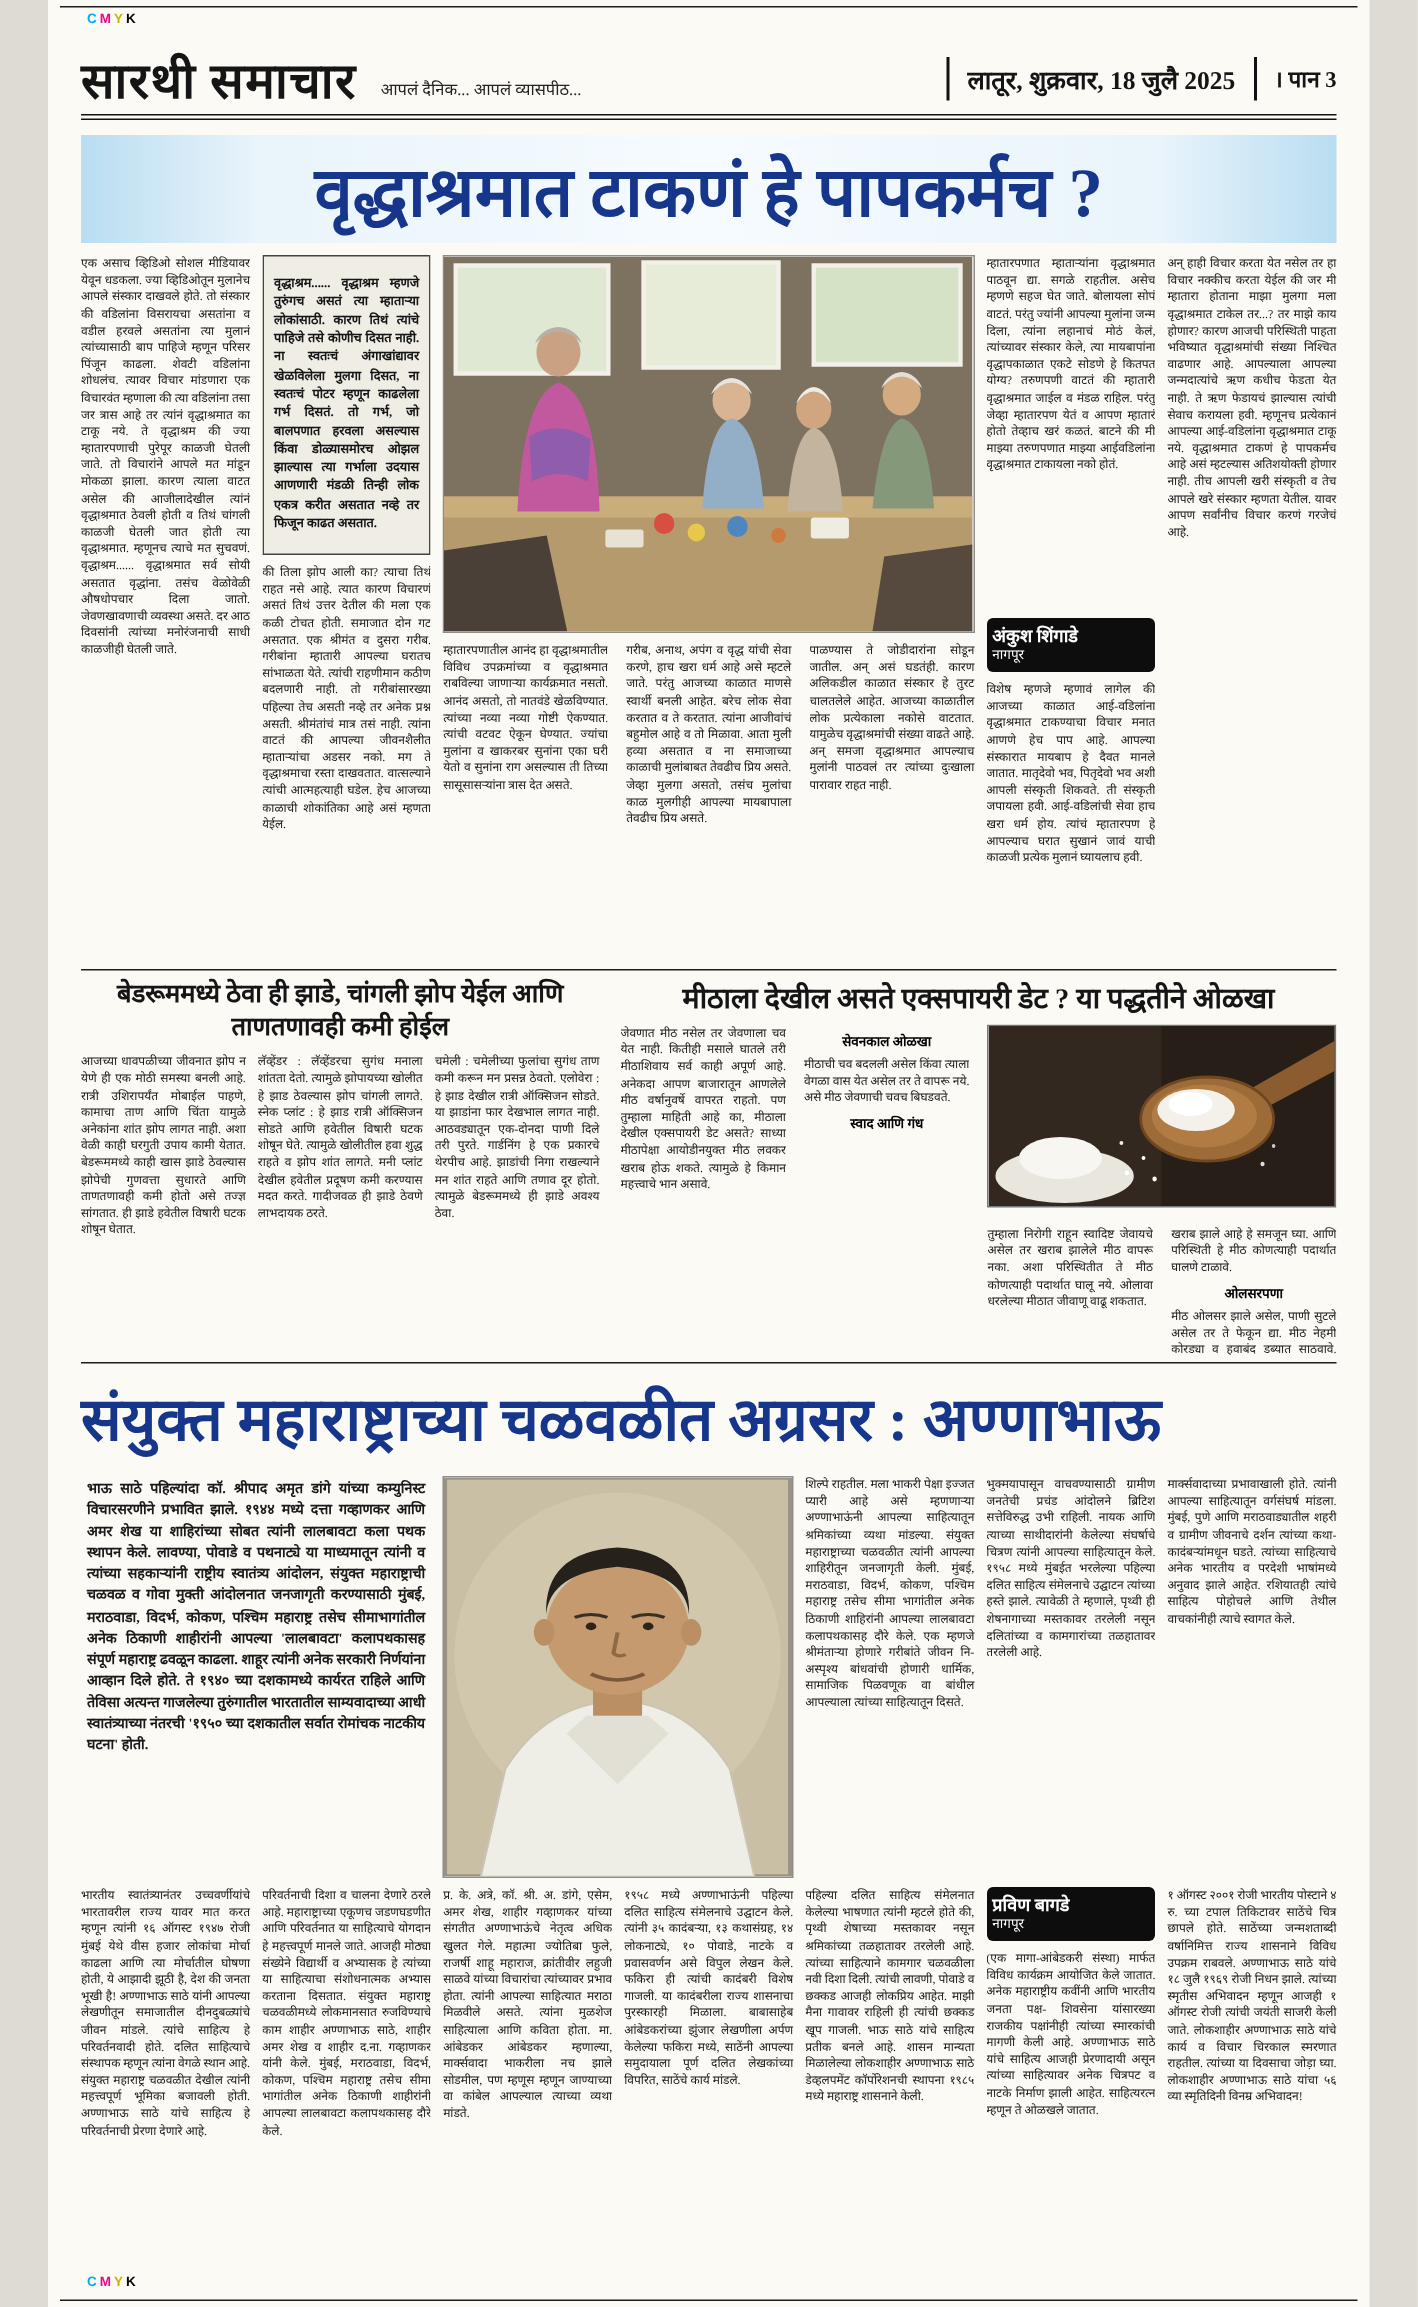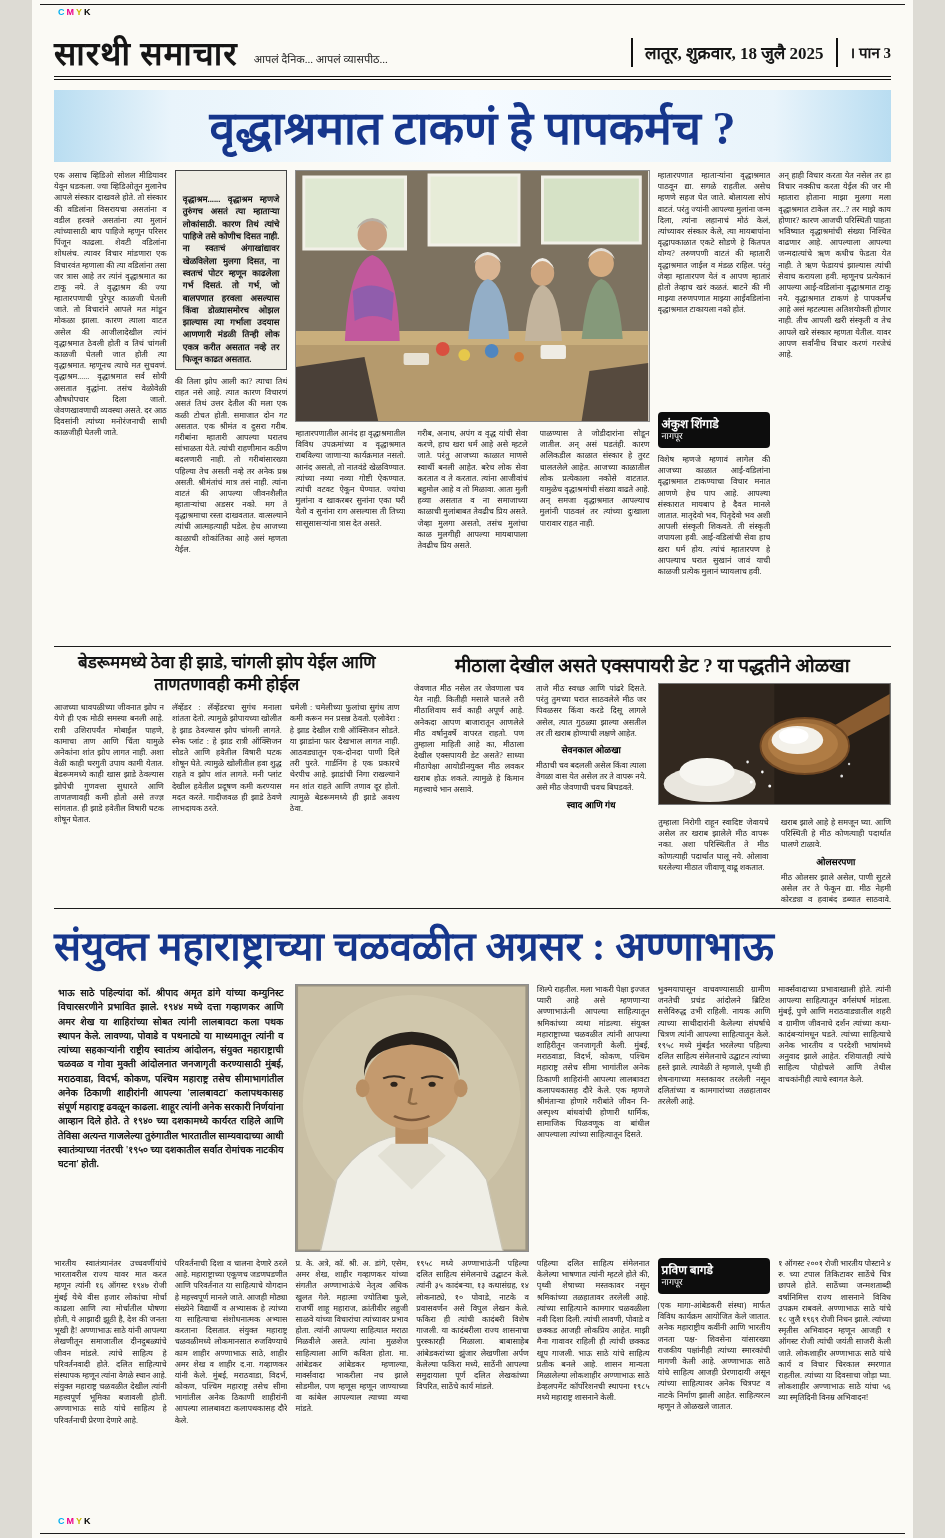--- a/index.html
+++ b/index.html
@@ -33,21 +33,21 @@
   
   .bt{font-size:8px;line-height:1.4;text-align:justify;overflow:hidden;color:#191919}
   .subhead{font-weight:bold;text-align:center;font-size:9px;margin:4px 0;color:#000}
 
   
   .a1{position:absolute;left:22px;right:22px;top:170px;height:472px;
       display:grid;grid-template-columns:repeat(7,1fr);gap:8px}
   .a1 .fullcol{height:100%}
   .vflex{display:flex;flex-direction:column;gap:6px;overflow:hidden}
   .flex1{flex:1;overflow:hidden}
-  .pullbox{border:1px solid #444;background:#efede4;padding:22px 7px;font-size:8.5px;
+  .pullbox{border:1px solid #444;background:#efede4;padding:11px 7px;font-size:8.5px;
            font-weight:bold;line-height:1.45;text-align:justify;height:200px;overflow:hidden}
   .a1mid{grid-column:3/6;display:flex;flex-direction:column;gap:6px;overflow:hidden}
   .photo1{height:252px;border:1px solid #8d8d8d;overflow:hidden;flex:none}
   .a1under{display:grid;grid-template-columns:repeat(3,1fr);gap:12px;flex:1;overflow:hidden}
   .bylinebox{background:#0d0d0d;color:#fff;padding:5px 4px;border-radius:4px;flex:none}
   .bylinebox .nm{font-size:12px;font-weight:bold;line-height:1.2}
   .bylinebox .pl{font-size:9px;line-height:1.3}
   .a1c6top{height:236px;overflow:hidden}
 
   
@@ -168,21 +168,20 @@
         <div class="bt">लॅव्हेंडर : लॅव्हेंडरचा सुगंध मनाला शांतता देतो. त्यामुळे झोपायच्या खोलीत हे झाड ठेवल्यास झोप चांगली लागते. स्नेक प्लांट : हे झाड रात्री ऑक्सिजन सोडते आणि हवेतील विषारी घटक शोषून घेते. त्यामुळे खोलीतील हवा शुद्ध राहते व झोप शांत लागते. मनी प्लांट देखील हवेतील प्रदूषण कमी करण्यास मदत करते. गादीजवळ ही झाडे ठेवणे लाभदायक ठरते.</div>
         <div class="bt">चमेली : चमेलीच्या फुलांचा सुगंध ताण कमी करून मन प्रसन्न ठेवतो. एलोवेरा : हे झाड देखील रात्री ऑक्सिजन सोडते. या झाडांना फार देखभाल लागत नाही. आठवड्यातून एक-दोनदा पाणी दिले तरी पुरते. गार्डनिंग हे एक प्रकारचे थेरपीच आहे. झाडांची निगा राखल्याने मन शांत राहते आणि तणाव दूर होतो. त्यामुळे बेडरूममध्ये ही झाडे अवश्य ठेवा.</div>
       </div>
     </div>
 
     <div class="a3">
       <h2>मीठाला देखील असते एक्सपायरी डेट ? या पद्धतीने ओळखा</h2>
       <div class="a3grid">
         <div class="bt a3c1">जेवणात मीठ नसेल तर जेवणाला चव येत नाही. कितीही मसाले घातले तरी मीठाशिवाय सर्व काही अपूर्ण आहे. अनेकदा आपण बाजारातून आणलेले मीठ वर्षानुवर्षे वापरत राहतो. पण तुम्हाला माहिती आहे का, मीठाला देखील एक्सपायरी डेट असते? साध्या मीठापेक्षा आयोडीनयुक्त मीठ लवकर खराब होऊ शकते. त्यामुळे हे किमान महत्त्वाचे भान असावे.</div>
         <div class="a3c2">
-          <div class="bt">ताजे मीठ स्वच्छ आणि पांढरे दिसते. परंतु तुमच्या घरात साठवलेले मीठ जर पिवळसर किंवा करडे दिसू लागले असेल, त्यात गुठळ्या झाल्या असतील तर ती खराब होण्याची लक्षणे आहेत.</div>
           <div class="subhead">सेवनकाल ओळखा</div>
           <div class="bt">मीठाची चव बदलली असेल किंवा त्याला वेगळा वास येत असेल तर ते वापरू नये. असे मीठ जेवणाची चवच बिघडवते.</div>
           <div class="subhead">स्वाद आणि गंध</div>
         </div>
         <div class="a3photo">
           <svg width="100%" height="100%" viewBox="0 0 250 120" preserveAspectRatio="none" aria-hidden="true">
             <rect width="250" height="120" fill="#32281f"></rect>
             <rect x="125" width="125" height="120" fill="#261e17"></rect>
             <polygon points="170,52 250,10 250,30 185,62" fill="#8a5c30"></polygon>
             <ellipse cx="158" cy="62" rx="48" ry="28" fill="#9c6b38" stroke="#6f4622" stroke-width="2"></ellipse>

